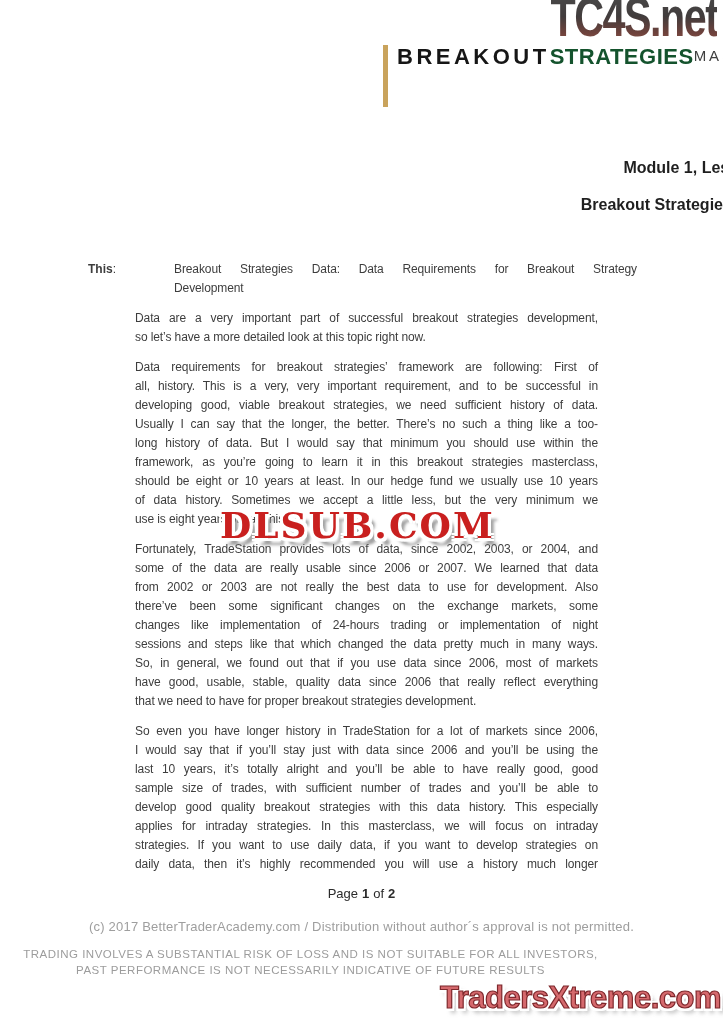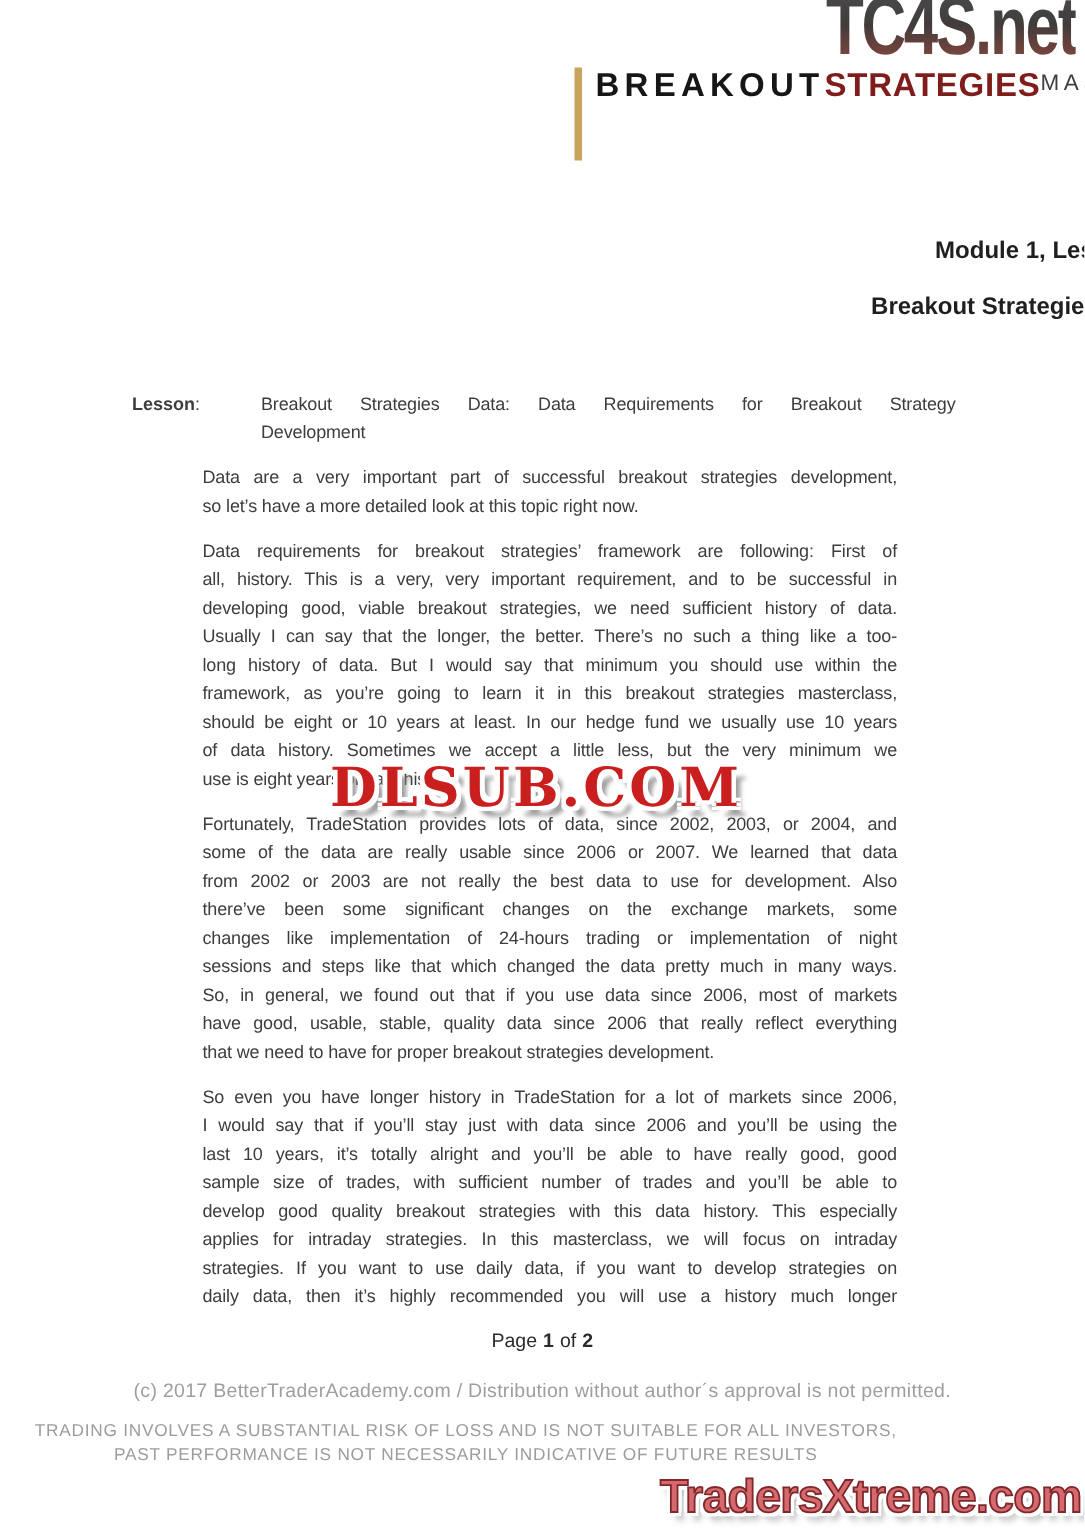--- a/index.html
+++ b/index.html
@@ -16,21 +16,21 @@
     background:linear-gradient(180deg,#4a4a4a 8%,#413c3c 48%,#6e423c 78%,#8e564b 100%);
     -webkit-background-clip:text; background-clip:text;
     color:transparent;
   }
 
   
   .logo { position:absolute; left:383px; top:45px; display:flex; align-items:flex-start; }
   .logo-bar { width:5px; height:62px; background:#C9A35C; margin-right:9px; }
   .logo-words { display:flex; }
   .lw1 { font-size:22px; font-weight:bold; color:#161616; letter-spacing:3.5px; line-height:23px; }
-  .lw2 { font-size:22px; font-weight:bold; color:#7f1d1d; letter-spacing:0.5px; line-height:23px; }
+  .lw2 { font-size:22px; font-weight:bold; color:#14532d; letter-spacing:0.5px; line-height:23px; }
   .lw3 { font-size:15px; font-weight:normal; color:#3f3f3f; letter-spacing:3px; line-height:18px; margin-top:2px; }
   .logo-square {
     width:67px; height:57px; background:#C9A35C; margin-left:28px; margin-top:5px;
     display:flex; align-items:center; justify-content:center;
   }
 
   
   .title { position:absolute; left:0; width:723px; text-align:right; font-weight:bold; font-size:16px; color:#1f1f1f;padding-left:48px; }
   .t1 { top:159px; }
   .t2 { top:196px; }
@@ -102,21 +102,21 @@
         <polygon points="47,5 61,3 58,17" fill="#ffffff"></polygon>
       </svg>
     </div>
   </div>
 
   <div class="title t1">Module 1, Lesson 3</div>
   <div class="title t2">Breakout Strategies Data</div>
 
   <div class="body-block">
     <div class="speaker-row">
-      <div class="speaker"><span class="spk-name">Lesson</span><span class="spk-colon">:</span></div>
+      <div class="speaker"><span class="spk-name">This</span><span class="spk-colon">:</span></div>
       <div class="para">
           <div class="tline">Breakout Strategies Data: Data Requirements for Breakout Strategy</div>
           <div class="tline tline-last">Development</div>
         </div>
     </div>
     <div class="para indent">
         <div class="tline">Data are a very important part of successful breakout strategies development,</div>
         <div class="tline tline-last">so let’s have a more detailed look at this topic right now.</div>
       </div>
     <div class="para indent">

